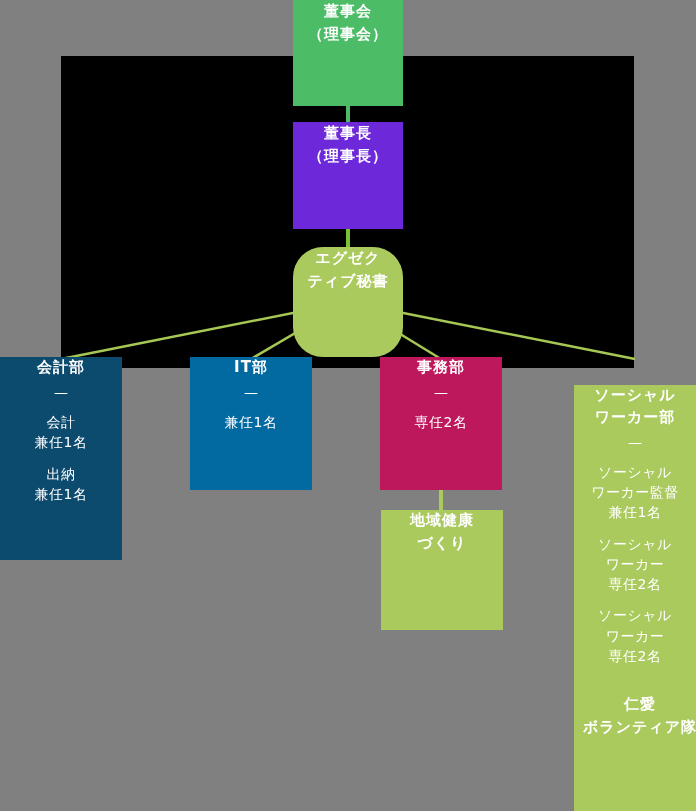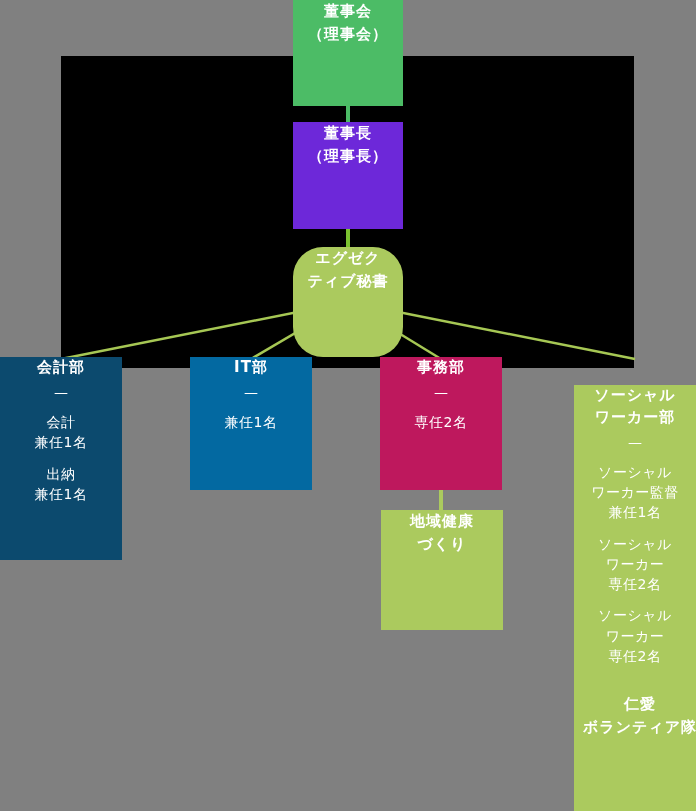--- a/index.html
+++ b/index.html
@@ -135,21 +135,21 @@
 ワーカー監督
 兼任1名</div>
     <div class="item">ソーシャル
 ワーカー
 専任2名</div>
     <div class="item">ソーシャル
 ワーカー
 専任2名</div>
   </div>
 
-  <div class="node n-community" style="background: rgb(171, 202, 94);">
+  <div class="node n-community" style="background: rgb(171, 202, 94); font-family: Liberation Mono, monospace;">
     <div class="label">地域健康
 づくり</div>
   </div>
 
   <div class="node n-volunteer" style="background: rgb(171, 202, 94);">
     <div class="label">仁愛
 ボランティア隊</div>
   </div>
 
 </div>

